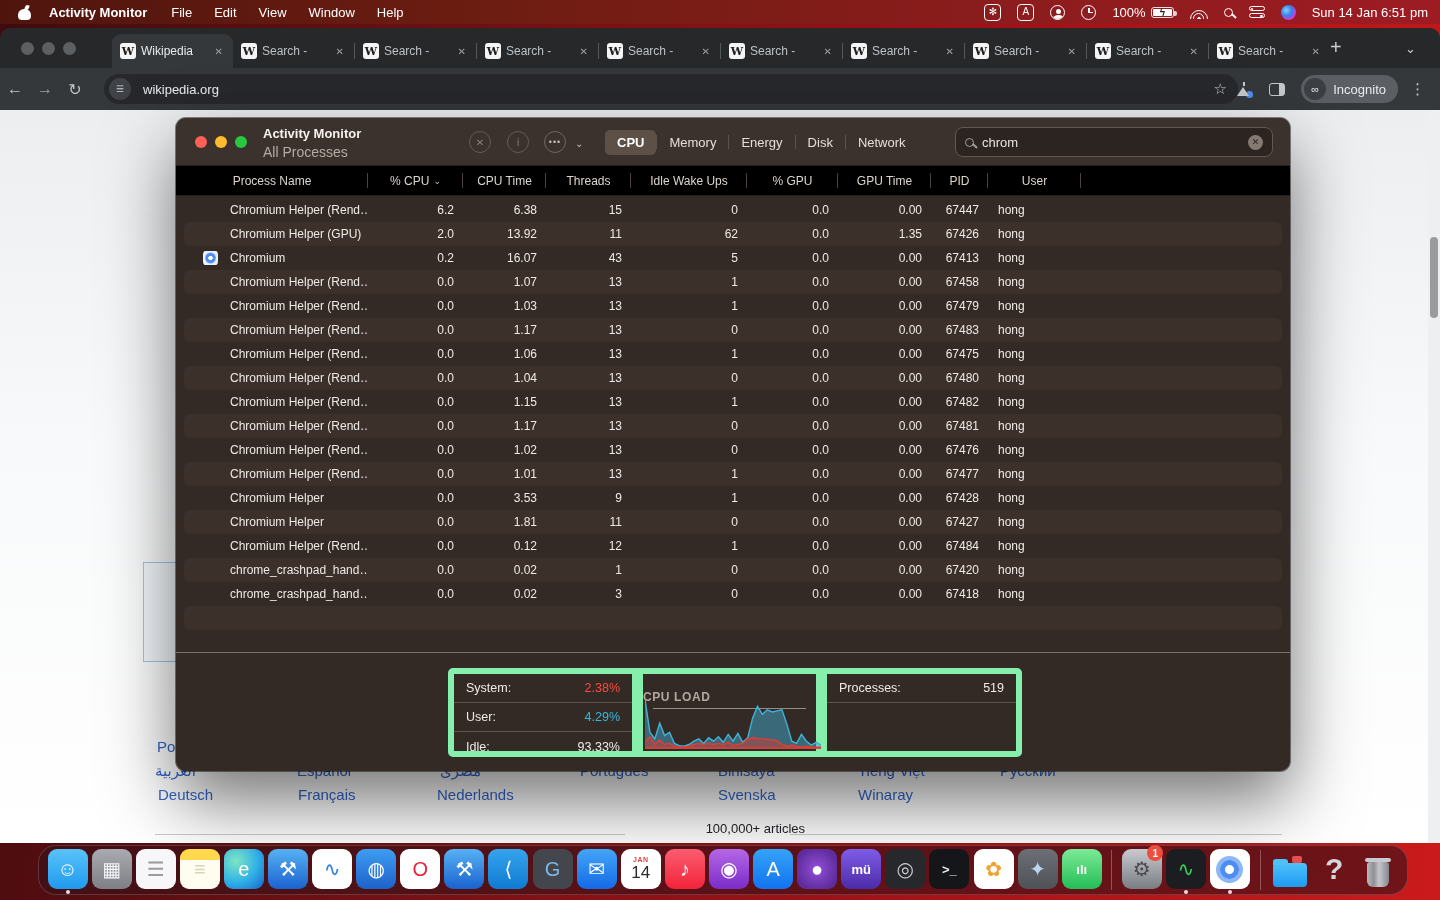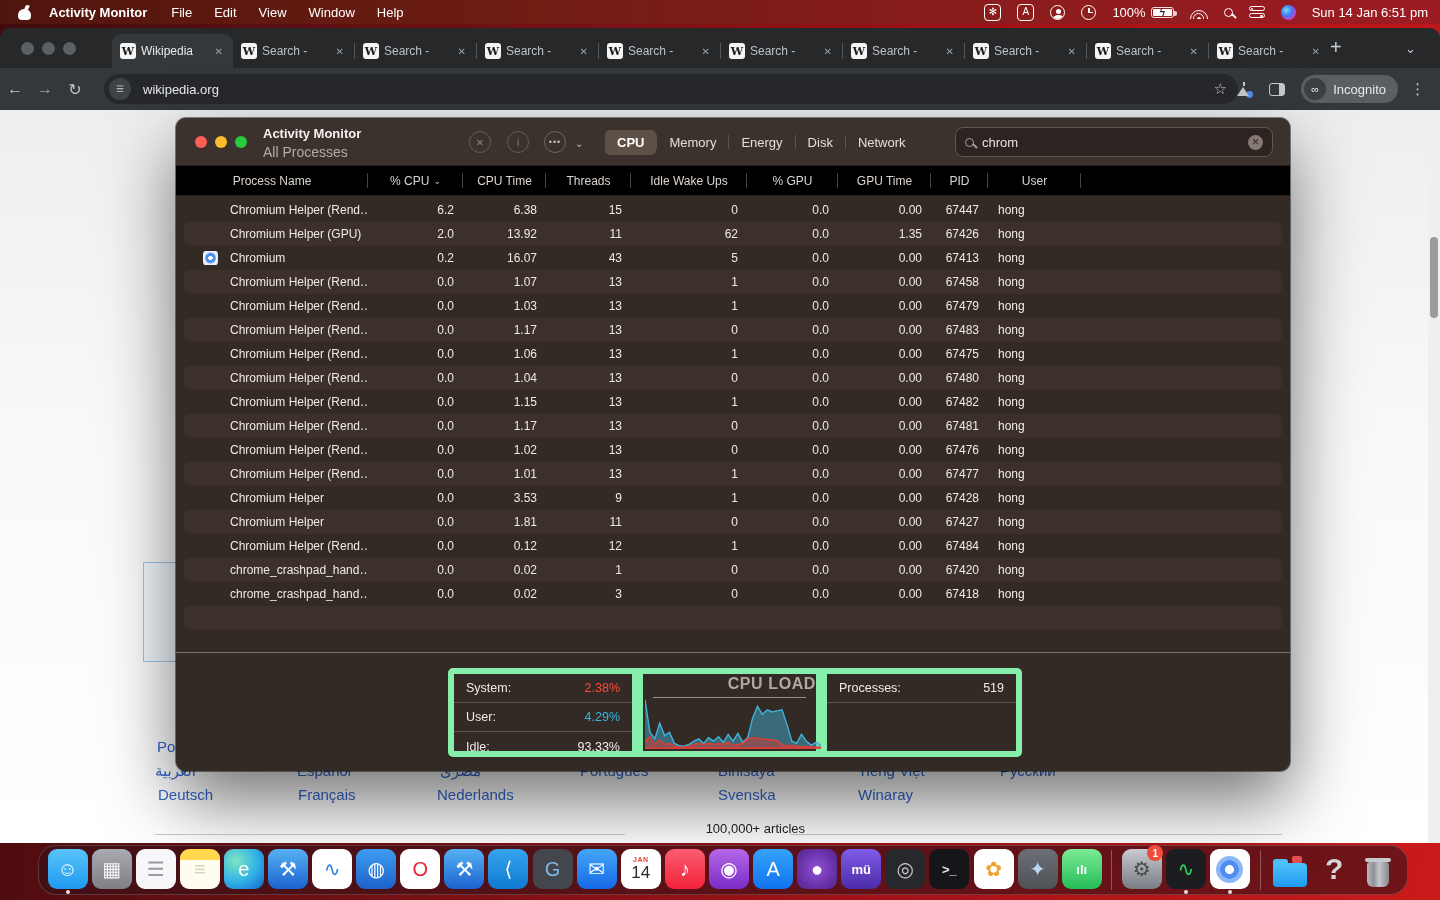--- a/index.html
+++ b/index.html
@@ -120,21 +120,21 @@
 .num{text-align:right;padding-right:9px}
 .usr{padding-left:10px}
 .amsep{position:absolute;top:534px;left:0;right:0;height:1px;background:#7b726b}
 .fbox{position:absolute;top:550px;height:89px;border:6px solid #86efac}
 .fbox.b1{left:272px;width:190px;border-radius:5px 0 0 5px}
 .fbox.b2{left:461px;width:185px}
 .fbox.b3{left:645px;width:201px;border-radius:0 5px 5px 0}
 .frow{height:29px;display:flex;align-items:center;justify-content:space-between;padding:0 12px;font-size:12.5px}
 .frow.line{border-bottom:1px solid #5c534c}
 .v-sys{color:#fc4a3e}.v-user{color:#35b8dd}
-.ctitle{text-align:right;font-size:16px;font-weight:bold;letter-spacing:.6px;color:#b2a89f;margin-top:1px}
+.ctitle{text-align:left;font-size:12px;font-weight:bold;letter-spacing:.6px;color:#b2a89f;margin-top:16px}
 .cline{height:1px;background:#968c84;margin:4px 10px 0}
 #cpu-chart{position:absolute;left:2px;bottom:2px}
 
 
 .dock{position:absolute;left:38px;top:845px;width:1370px;height:50px;z-index:60;
   background:rgba(56,18,24,.62);border:1px solid rgba(255,255,255,.16);border-radius:18px;
   display:flex;align-items:center;padding:0 7px;gap:1px}
 .ditem{width:44px;height:48px;position:relative;display:flex;justify-content:center}
 .tile{width:40px;height:40px;border-radius:9px;margin-top:3px;display:grid;place-items:center;font-size:20px;line-height:1;overflow:hidden}
 .tile.small{font-size:13px;font-weight:bold}

